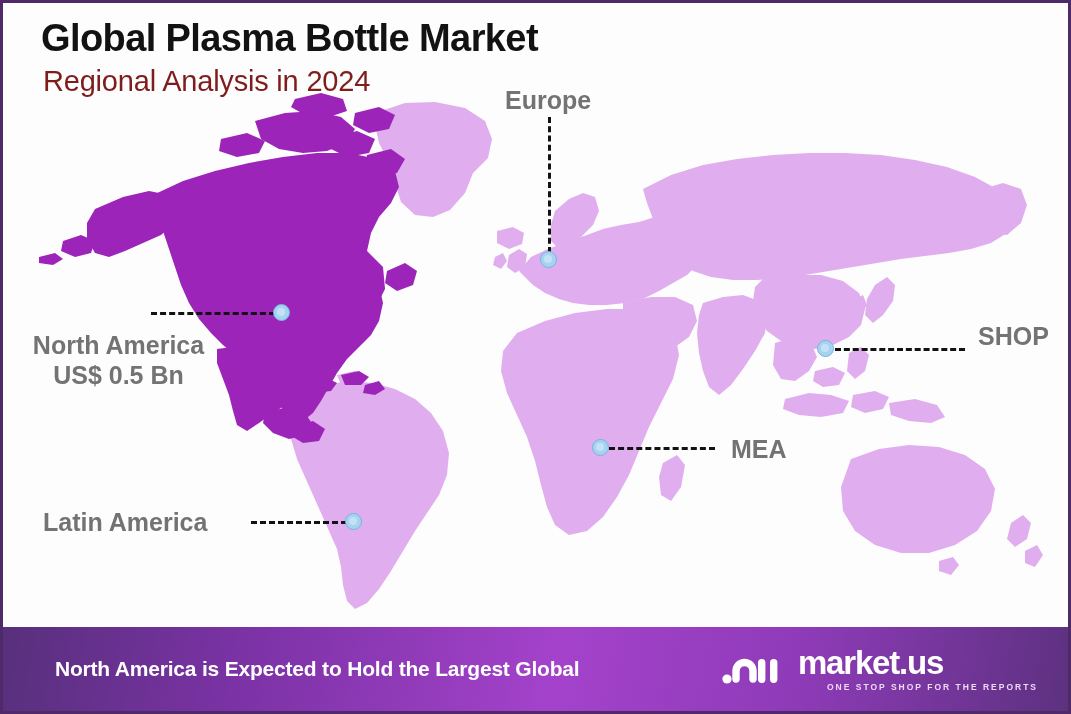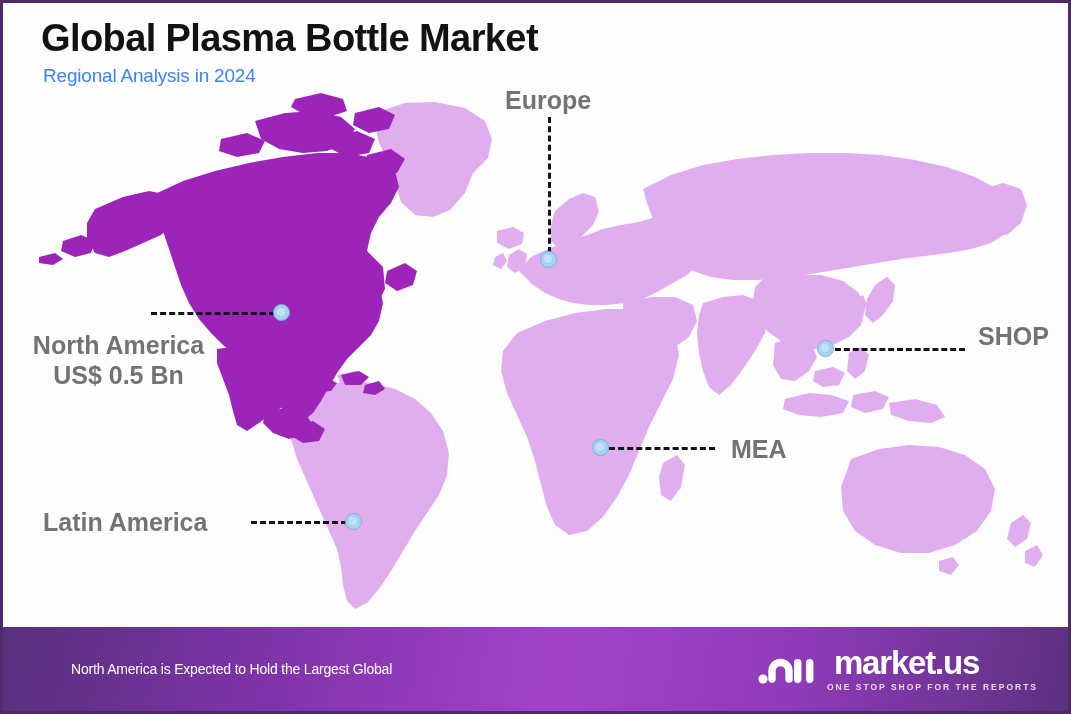--- a/index.html
+++ b/index.html
@@ -19,21 +19,21 @@
   }
 
   
   #header{position:absolute;left:38px;top:16px;z-index:40;}
   #title{
     font-size:38px;font-weight:bold;color:#121212;
     letter-spacing:-0.6px;line-height:1.05;margin:0;
     white-space:nowrap;
   }
   #subtitle{
-    font-size:19px;color:#3b82f6;font-weight:400;
+    font-size:29px;color:#7f1d1d;font-weight:400;
     margin:6px 0 0 2px;letter-spacing:-0.2px;white-space:nowrap;
   }
 
   
   #map-wrap{position:absolute;left:0;top:0;width:1071px;height:630px;z-index:10;}
   #world-map{display:block;width:1071px;height:630px;}
 
   
   #annotations{position:absolute;left:0;top:0;width:1071px;height:630px;z-index:30;}
 
@@ -89,36 +89,36 @@
   #leader-mea{left:606px;top:444px;width:106px;}
 
   
   #banner{
     position:absolute;left:0;bottom:0;width:1065px;height:84px;
     background:linear-gradient(100deg,#57307c 0%,#7a32a4 22%,#a442cb 52%,#8f3bb9 74%,#5d3180 100%);
     display:flex;align-items:center;justify-content:space-between;
     z-index:50;
   }
   #banner-text{
-    color:#ffffff;font-size:14px;font-weight:normal;
-    line-height:1.33;margin-left:68px;letter-spacing:-0.2px;
+    color:#ffffff;font-size:21px;font-weight:bold;
+    line-height:1.33;margin-left:52px;letter-spacing:-0.2px;
   }
   #banner-text span{display:block;}
 
   #logo{
     display:flex;align-items:center;margin-right:30px;
   }
   #logo-mark{margin-right:11px;}
   #logo-text{display:flex;flex-direction:column;line-height:1;}
   #logo-name{
     color:#ffffff;font-size:33px;font-weight:bold;letter-spacing:-1.2px;margin-left:7px;
   }
   #logo-tagline{
     color:#f0d8f7;font-size:8.5px;font-weight:bold;
-    letter-spacing:2.0px;margin-top:4px;
+    letter-spacing:2.0px;margin-top:4px;margin-left:36px;
   }
 </style>
 </head>
 <body>
 
 <div id="infographic">
 
   <div id="header">
     <div id="title">Global Plasma Bottle Market</div>
     <div id="subtitle">Regional Analysis in 2024</div>

